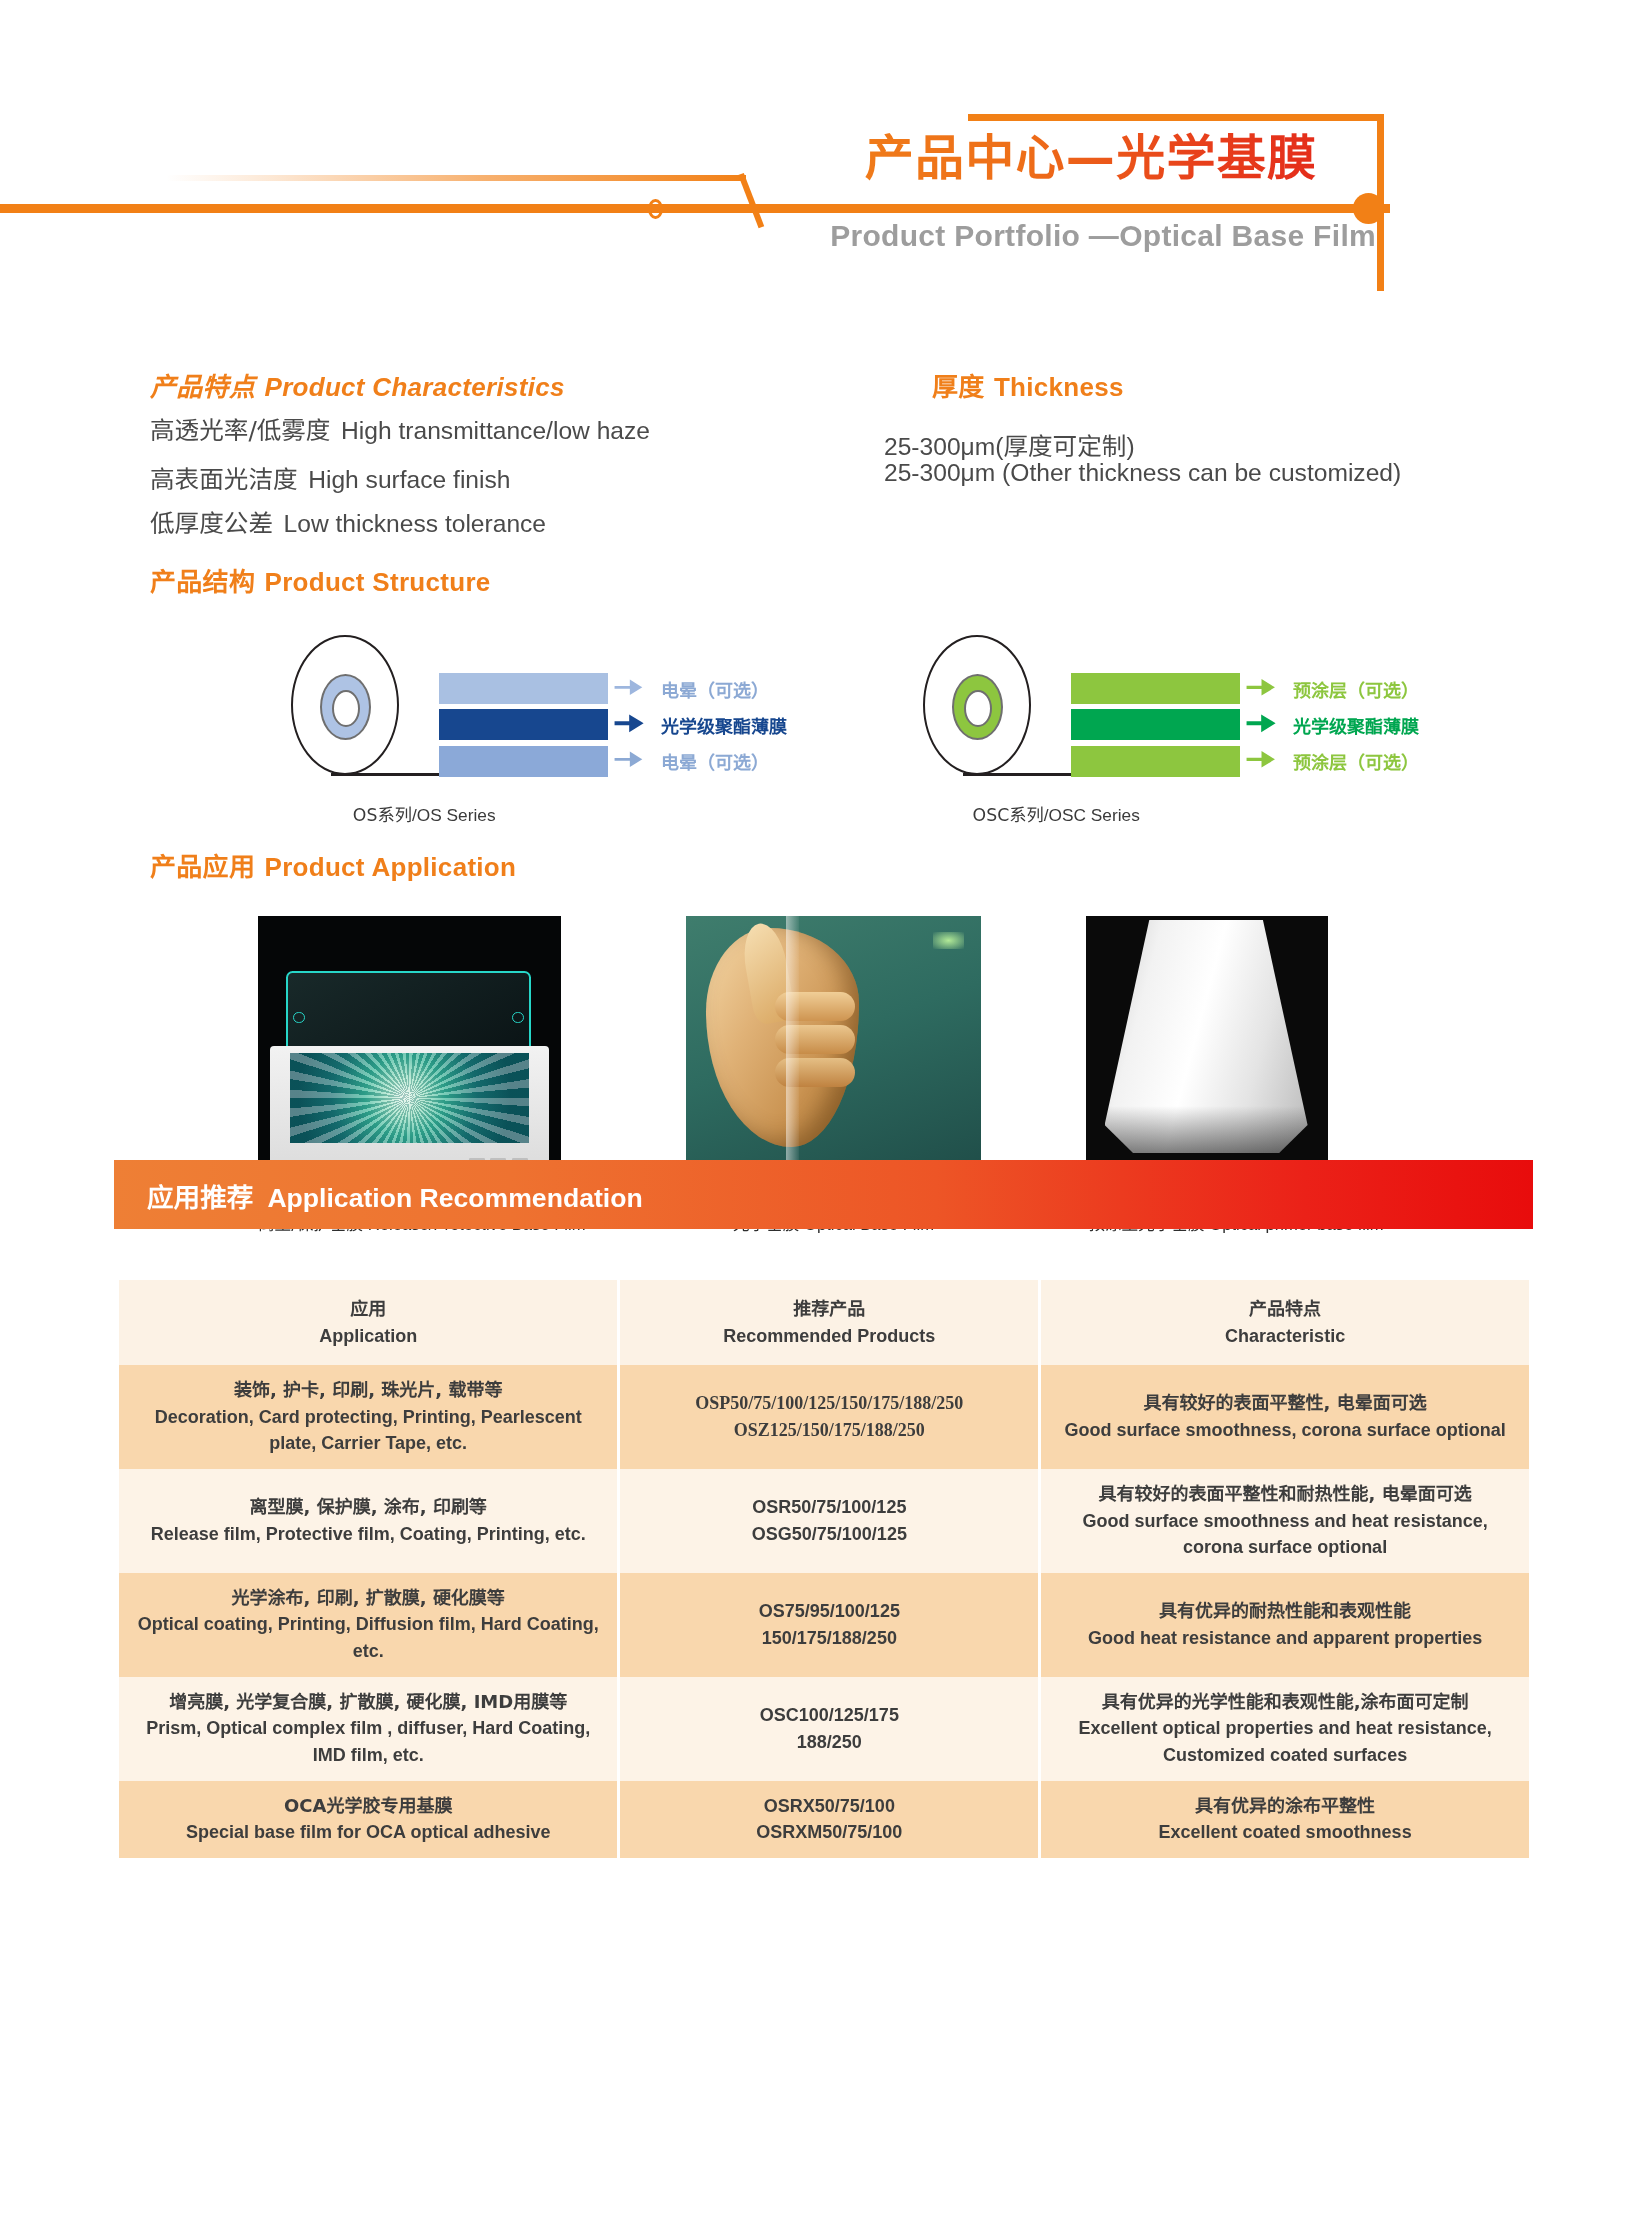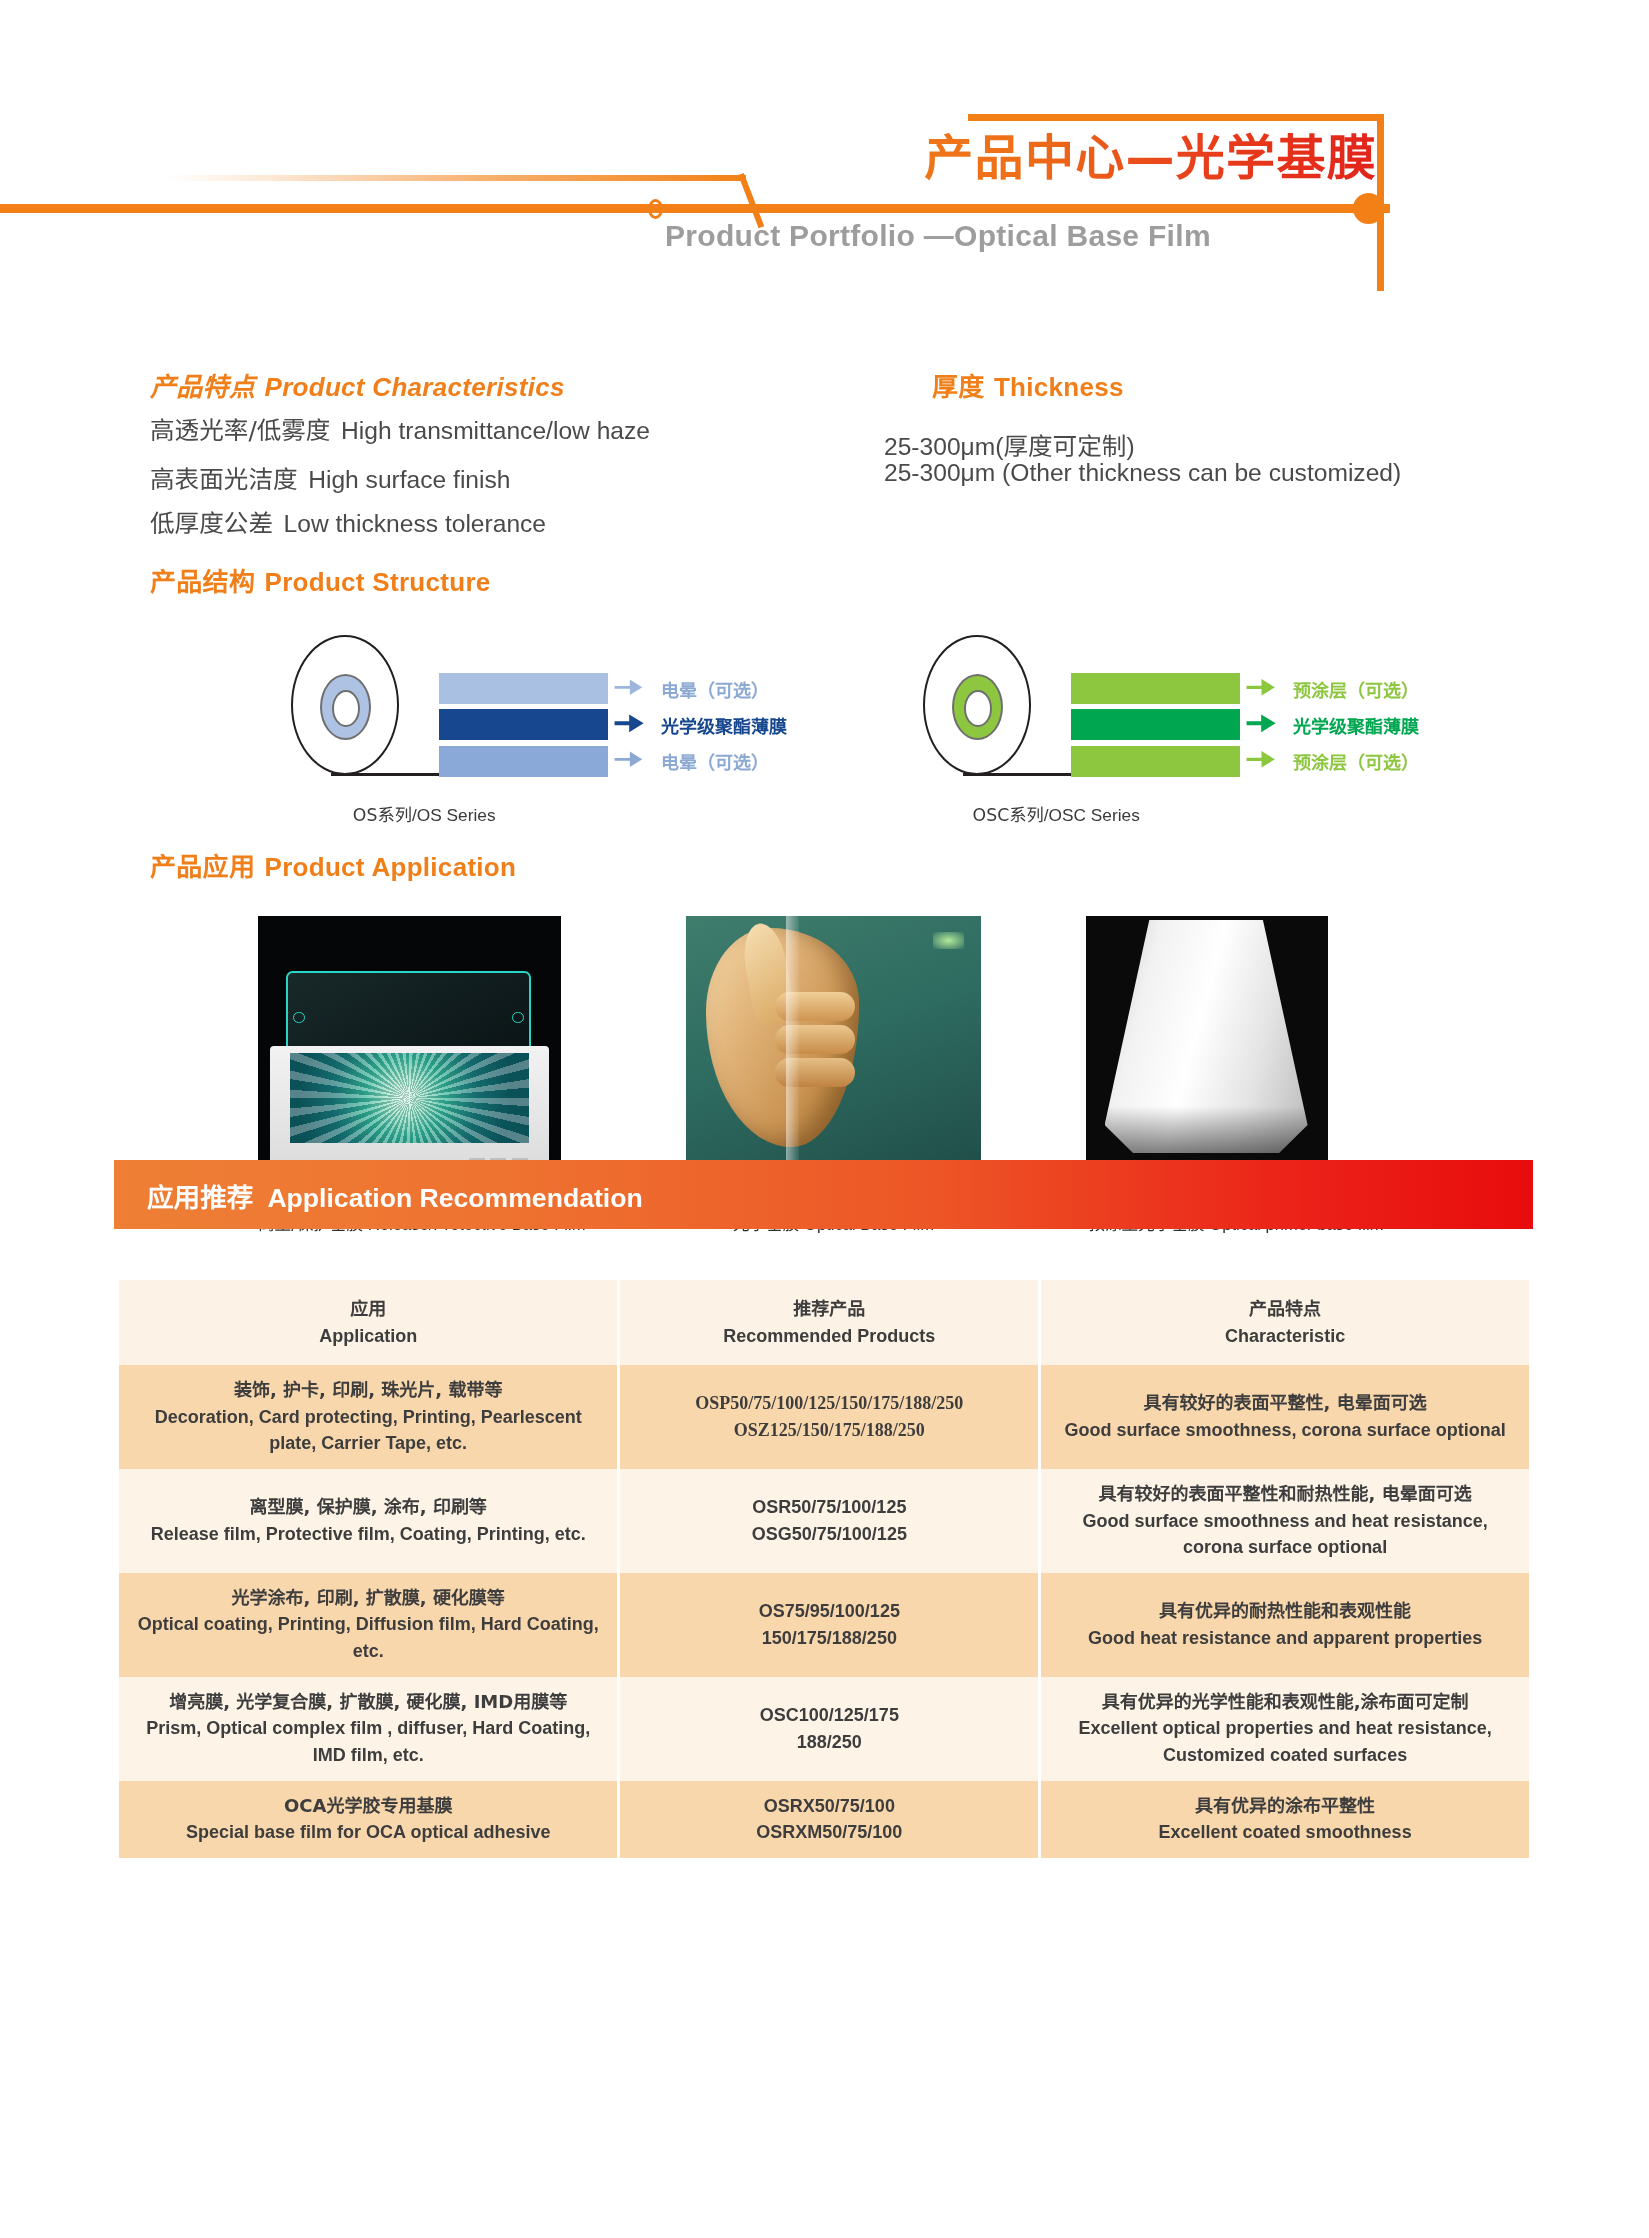--- a/index.html
+++ b/index.html
@@ -67,31 +67,31 @@
     position: absolute; left: 0px; top: 204px;
     width: 1390px; height: 8.6px; background: #F28016;
   }
   .hdr-dot {
     position: absolute; left: 1353px; top: 193px;
     width: 31px; height: 31px; border-radius: 50%; background: #F28016;
   }
 
   .hdr-title-cn {
     position: absolute; left: 805px; top: 118px;
-    width: 572px; text-align: right;
+    width: 572px; text-align: center;
     font-family: "DejaVu Sans", sans-serif;
     font-size: 49px; font-weight: 700; letter-spacing: 1.3px;
     background: linear-gradient(to right, #F07F1A 0%, #EE6E18 38%, #E8411B 68%, #E2231A 100%);
     -webkit-background-clip: text; background-clip: text;
     -webkit-text-fill-color: transparent; color: transparent;
     white-space: nowrap;
   }
   .hdr-title-en {
     position: absolute; left: 665px; top: 219px;
-    width: 711px; text-align: left;
+    width: 711px; text-align: right;
     font-size: 30px; font-weight: 700; color: #9D9D9D;
     letter-spacing: 0.3px; white-space: nowrap;
   }
 
   
   .sec-head {
     position: absolute;
     font-size: 26px; font-weight: 700; color: #F07F1A;
     white-space: nowrap; letter-spacing: 0.3px;
   }

